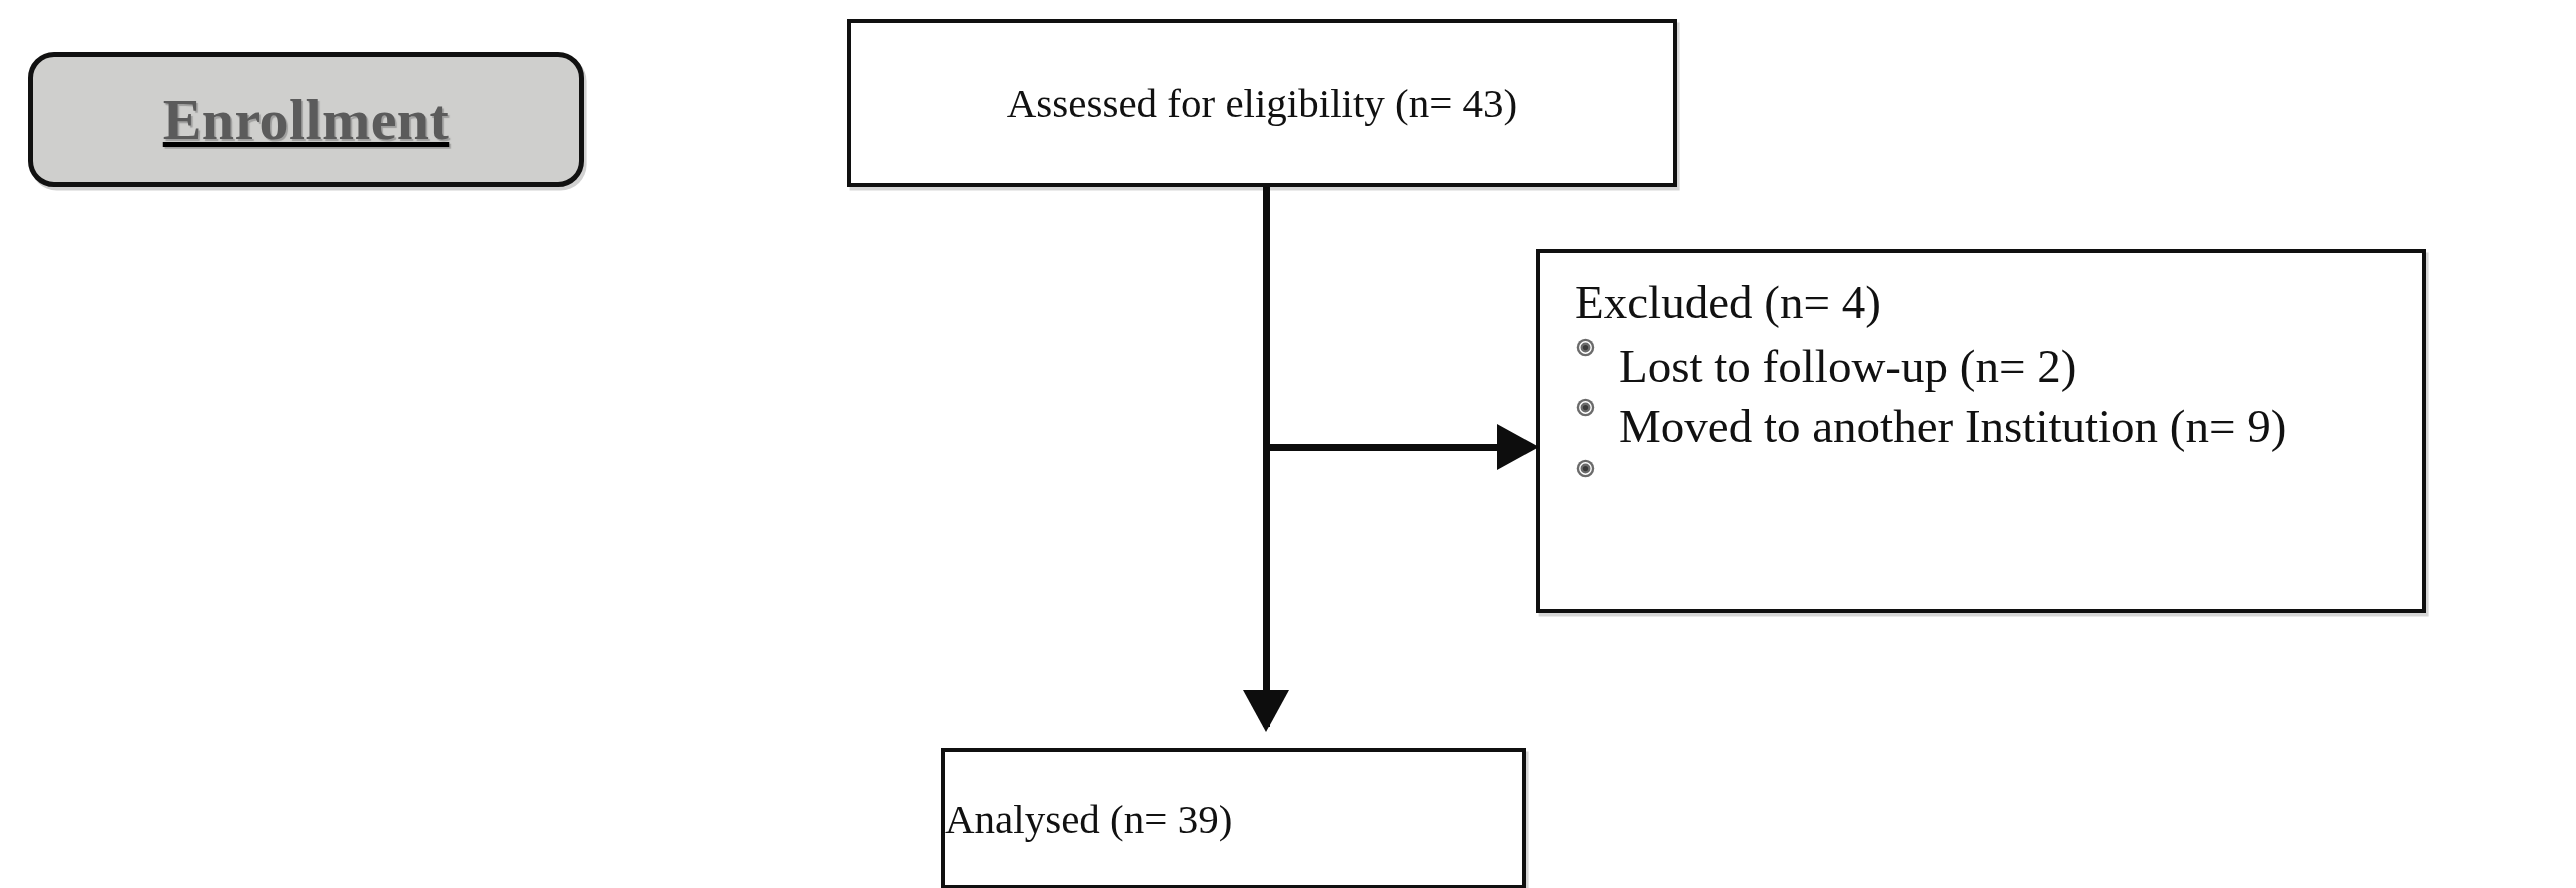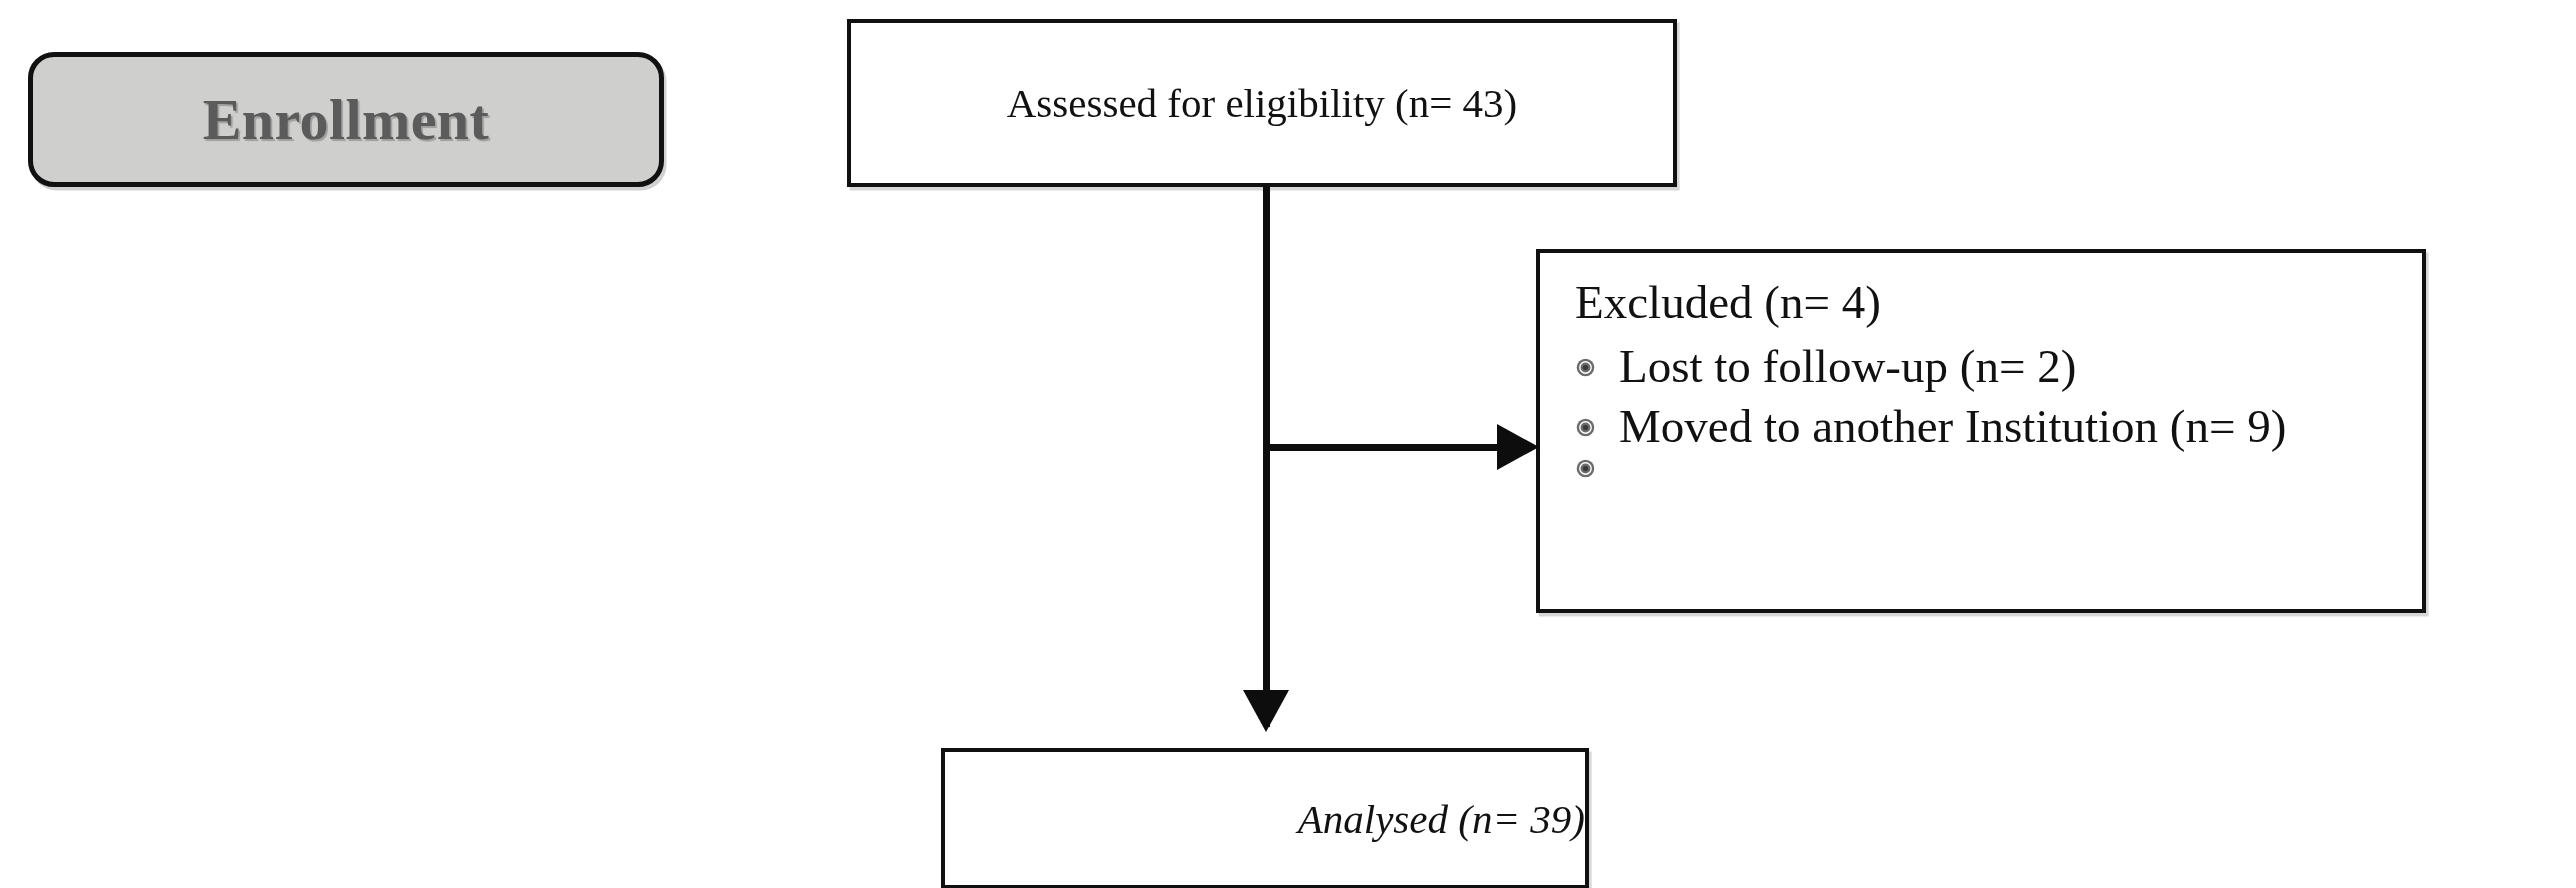--- a/index.html
+++ b/index.html
@@ -34,21 +34,21 @@
   .stage-pill .stage-label {
     font-family: "Liberation Serif", "DejaVu Serif", serif;
     font-weight: bold;
     font-size: 58px;
     letter-spacing: 0.4px;
     color: #5b5b5b;
     text-shadow: 1.7px 1.7px 0.9px rgba(120,120,120,0.55);
     white-space: nowrap;
   }
 
-  #pill-enrollment { left: 28px;  top: 52px;  width: 636px; height: 135px; }
+  #pill-enrollment { left: 28px;  top: 52px;  width: 556px; height: 135px; text-decoration: underline; }
   #pill-analysis   { left: 28px;  top: 748px; width: 636px; height: 135px; }
 
   
   .proc-box {
     position: absolute;
     box-sizing: border-box;
     background: #ffffff;
     border: 4.4px solid #101010;
     box-shadow: 2.6px 3.5px 0 rgba(0,0,0,0.16);
   }
@@ -57,22 +57,22 @@
     font-size: 41px;
     color: #111111;
     white-space: nowrap;
   }
 
   #box-assessed {
     left: 847px; top: 19px; width: 830px; height: 168px;
     display: flex; align-items: center; justify-content: center;
   }
   #box-analysed {
-    left: 941px; top: 748px; width: 648px; height: 141px;
-    display: flex; align-items: center; justify-content: flex-end; font-style: italic;
+    left: 941px; top: 748px; width: 585px; height: 141px;
+    display: flex; align-items: center; justify-content: flex-start;
   }
 
   #box-excluded {
     left: 1536px; top: 249px; width: 890px; height: 364px;
     padding: 23px 0 0 35px;
   }
   #box-excluded .excl-title {
     font-family: "Liberation Serif", "DejaVu Serif", serif;
     font-size: 47px;
     color: #111111;
@@ -80,21 +80,21 @@
     white-space: nowrap;
     margin-bottom: 7px;
   }
   .excl-list {
     list-style: none;
     margin: 0;
     padding: 0;
   }
   .excl-list li {
     display: flex;
-    align-items: center;
+    align-items: flex-start;
     font-family: "Liberation Serif", "DejaVu Serif", serif;
     font-size: 47px;
     color: #111111;
     line-height: 1.28;
     white-space: nowrap;
   }
   .excl-bullet {
     flex: 0 0 auto;
     width: 21px;
     height: 21px;

